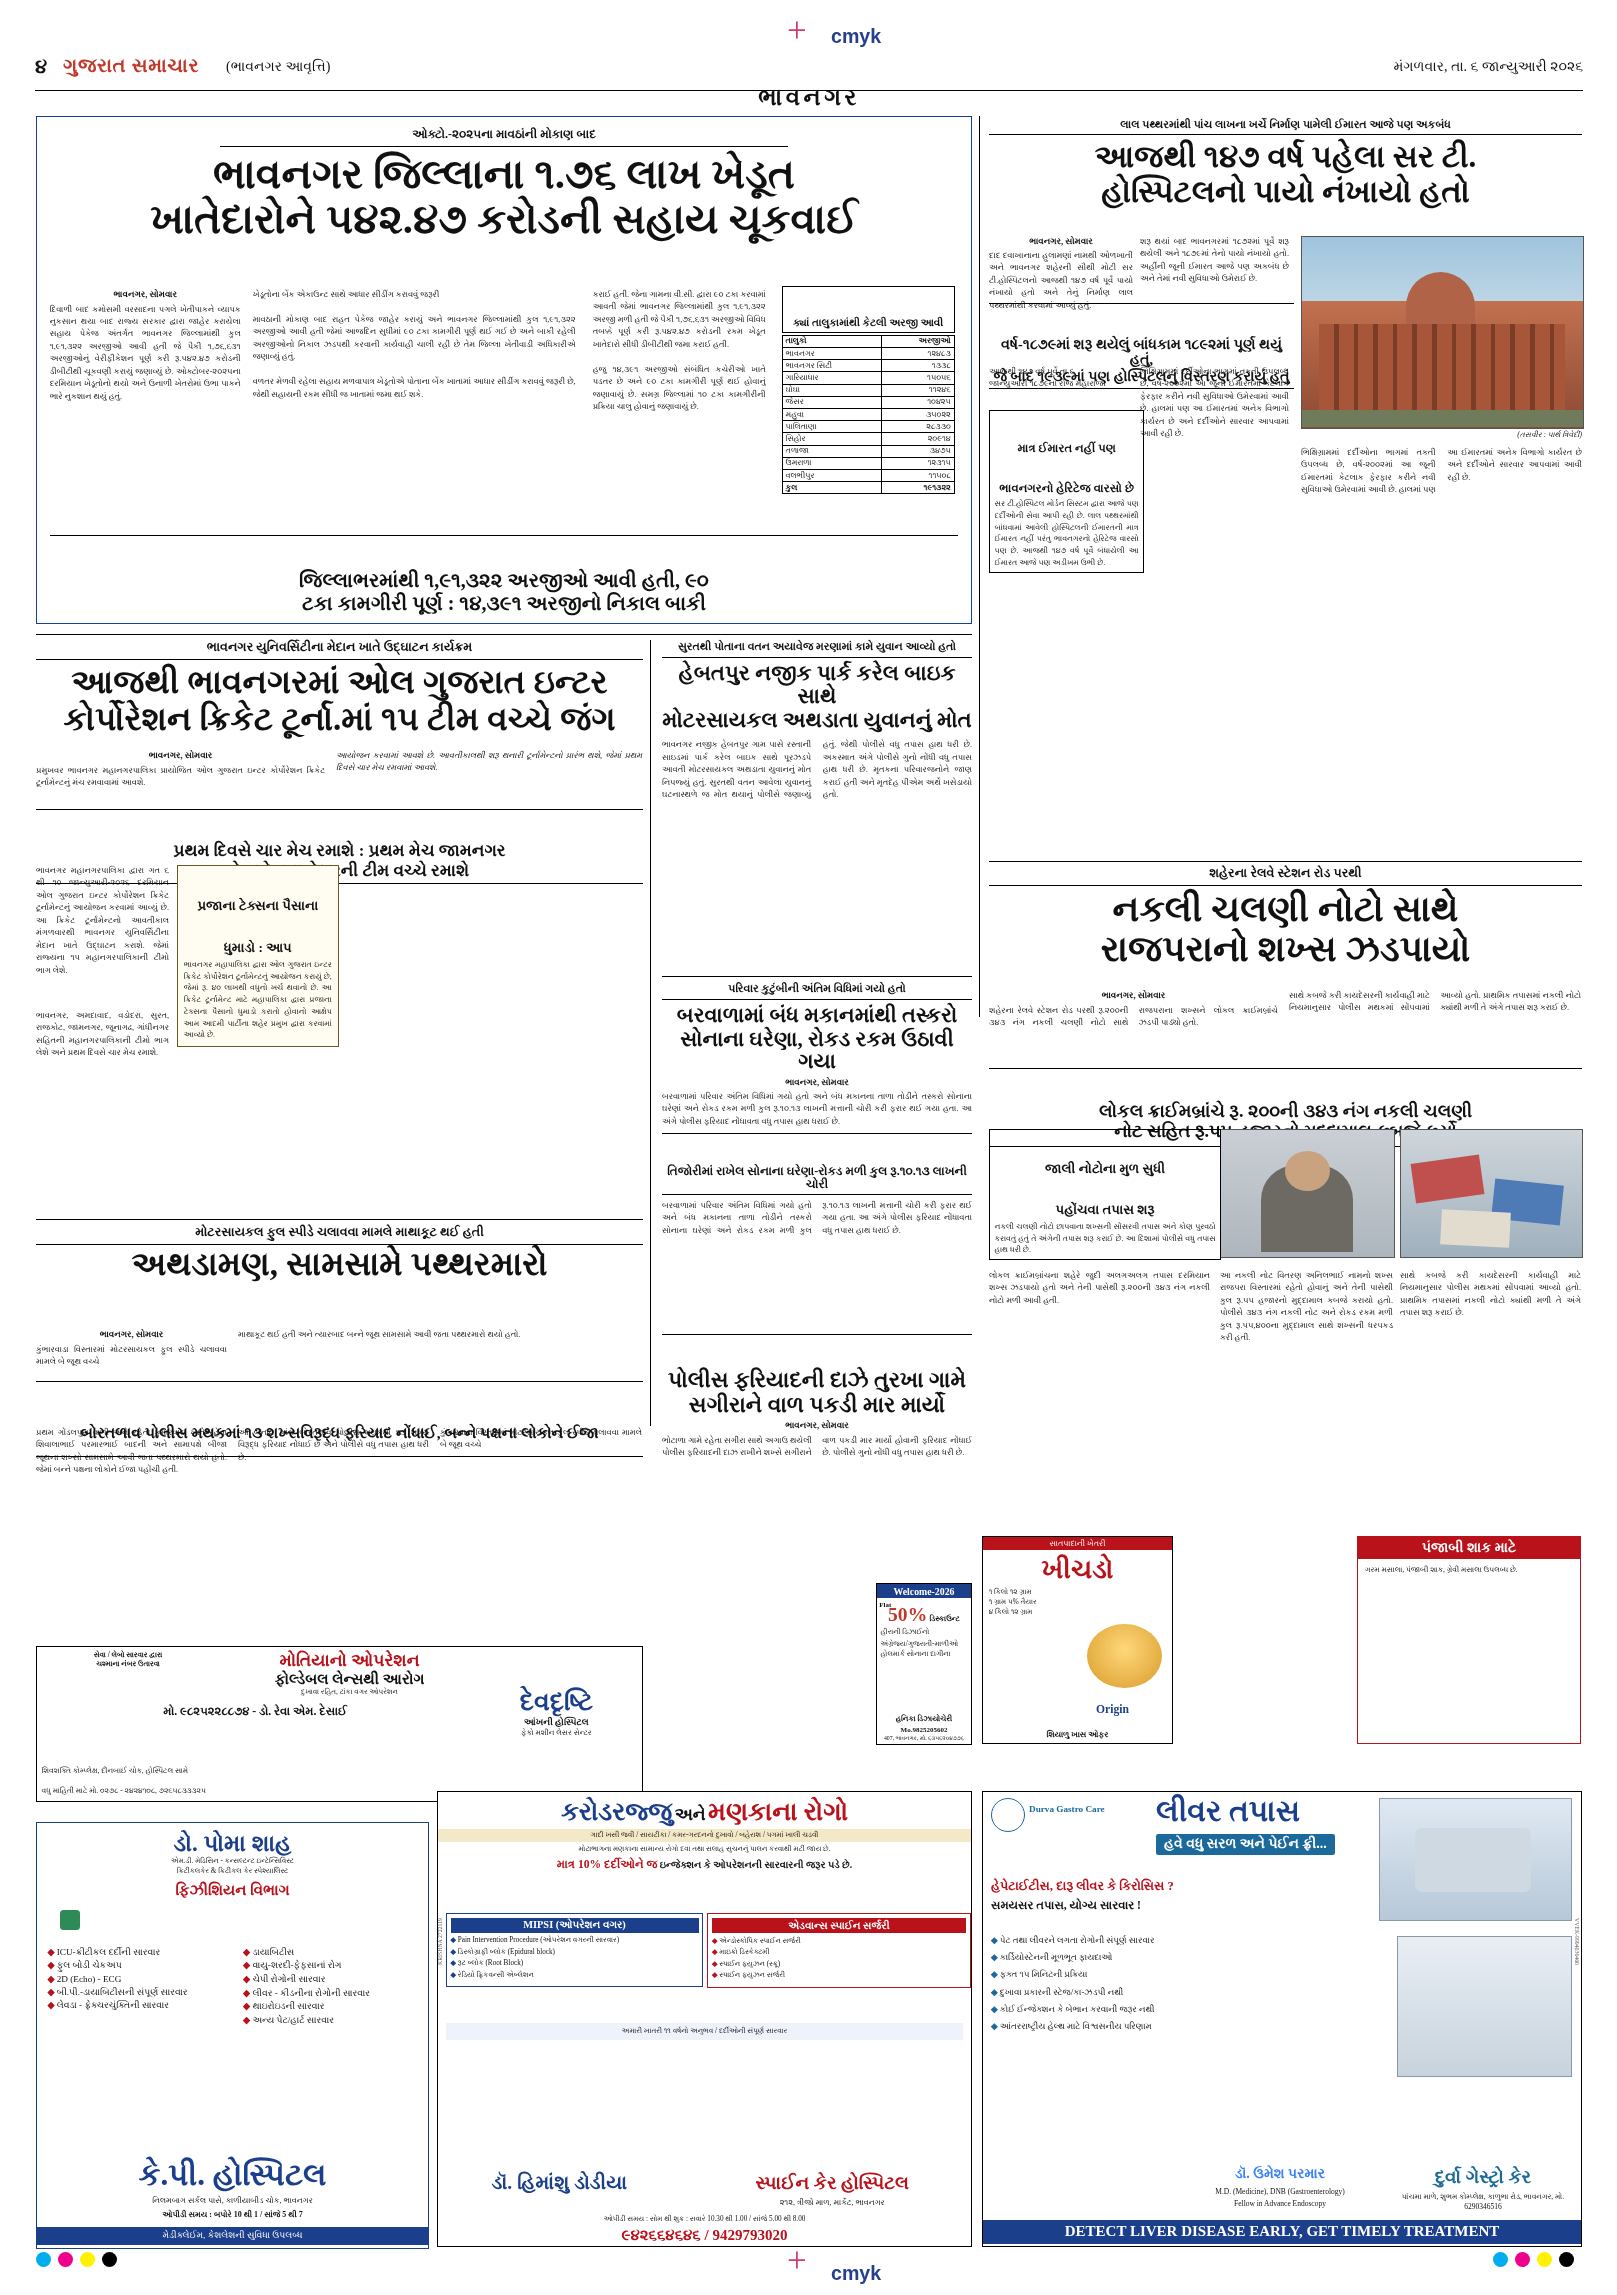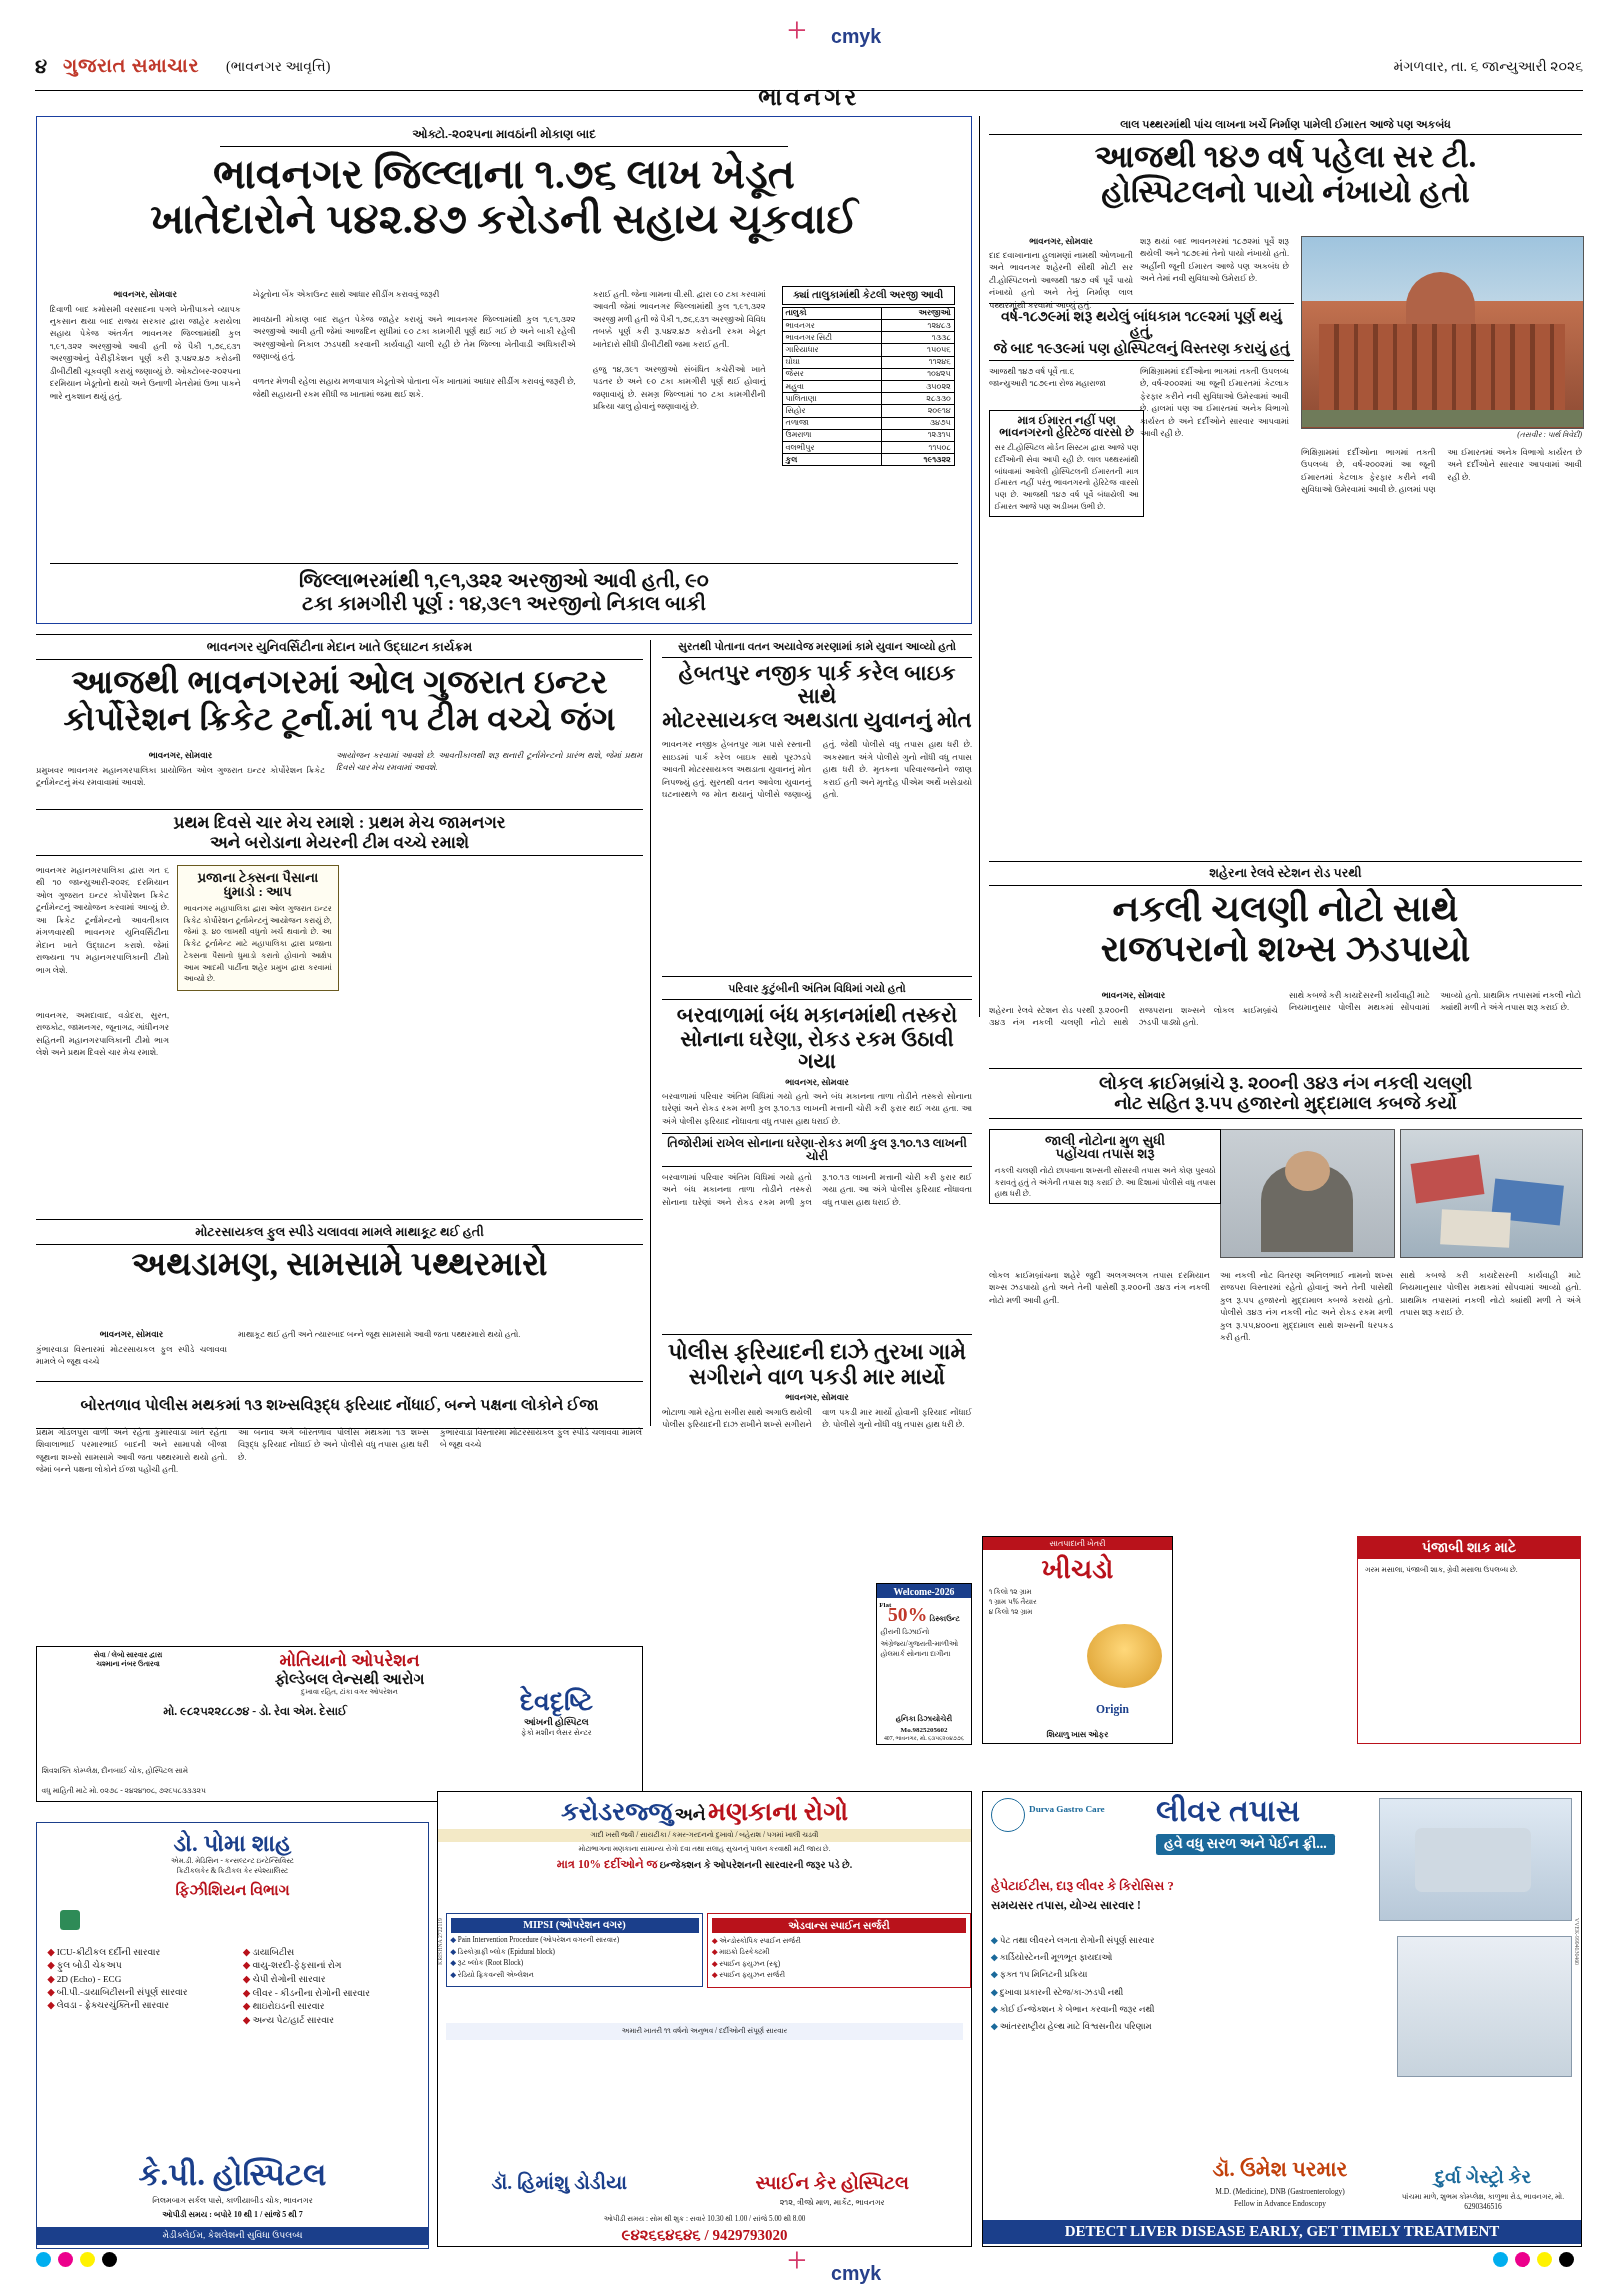--- a/index.html
+++ b/index.html
@@ -18,21 +18,21 @@
   
   .blk{position:absolute;box-sizing:border-box;}
   .hl{font-weight:700;line-height:1.05;}
   .kicker{font-size:12px;font-weight:700;text-align:center;border-bottom:1.2px solid #000;padding-bottom:3.5px;}
   .body-txt{font-size:9px;line-height:1.52;text-align:justify;}
   .body-txt.sm{font-size:8.3px;line-height:1.5;}
   .dateline{font-weight:700;text-align:center;font-size:8.7px;}
   .boxed{border:1.2px solid #1a3fa0;}
   .col-sep{position:absolute;width:0;border-left:0.6px solid #000;}
   .hr-sep{position:absolute;height:0;border-top:1.2px solid #000;}
-  .center{text-align:center;}
+  .center{text-align:center;margin-top:28px;}
   table.mini{border-collapse:collapse;font-size:8px;width:100%;}
   table.mini td{border:0.6px solid #000;padding:0.6px 2.9px;}
   table.mini td.r{text-align:right;}
   .caption{font-size:7.5px;text-align:right;font-style:italic;}
   .photo{background:#9aa7b2;position:relative;overflow:hidden;}
   .photo.sky{background:linear-gradient(#9fc4de,#cfe0ea 55%,#b9a98f 55%,#8d7f6a);}
   .photo.office{background:linear-gradient(#c9cfd4,#aeb6bd);}
   .photo.notes{background:linear-gradient(#cfd6db,#9fb0bd);}
   
   .ad{position:absolute;box-sizing:border-box;border:1.2px solid #000;background:#fff;overflow:hidden;}
@@ -468,21 +468,21 @@
     <div style="position:absolute;left:8px;top:107px;font-size:11.6px;font-weight:700;">સમયસર તપાસ, યોગ્ય સારવાર !</div>
     <div id="liver-bullets" class="tiny" style="position:absolute;left:8px;top:139px;width:243px;font-size:8.7px;line-height:1.8;">
         <div style="margin: 1.7px 0px;"><span style="color:#1b6a9b;font-weight:700;">◆ </span><span>પેટ તથા લીવરને લગતા રોગોની સંપૂર્ણ સારવાર</span></div>
         <div style="margin: 1.7px 0px;"><span style="color:#1b6a9b;font-weight:700;">◆ </span><span>કાર્ડિયોસ્ટેનની મૂળભૂત ફાયદાઓ</span></div>
         <div style="margin: 1.7px 0px;"><span style="color:#1b6a9b;font-weight:700;">◆ </span><span>ફક્ત ૧૫ મિનિટની પ્રક્રિયા</span></div>
         <div style="margin: 1.7px 0px;"><span style="color:#1b6a9b;font-weight:700;">◆ </span><span>દુખાવા પ્રકારની સ્ટેજ/કા-ઝડપી નથી</span></div>
         <div style="margin: 1.7px 0px;"><span style="color:#1b6a9b;font-weight:700;">◆ </span><span>કોઈ ઈન્જેક્શન કે બેભાન કરવાની જરૂર નથી</span></div>
         <div style="margin: 1.7px 0px;"><span style="color:#1b6a9b;font-weight:700;">◆ </span><span>આંતરરાષ્ટ્રીય હેલ્થ માટે વિશ્વસનીય પરિણામ</span></div>
       </div>
     <div style="position:absolute;right:9.2px;top:144px;width:173px;height:139px;background:linear-gradient(#e9eef4,#c7d3dd);border:0.6px solid #89a;"></div>
-    <div style="position:absolute;left:173px;bottom:64px;width:248px;text-align:center;font-size:21px;font-weight:700;color:#c2410c;">ડૉ. ઉમેશ પરમાર</div>
+    <div style="position:absolute;left:173px;bottom:64px;width:248px;text-align:center;font-size:14px;font-weight:700;color:#3b82f6;">ડૉ. ઉમેશ પરમાર</div>
     <div style="position:absolute;left:173px;bottom:50px;width:248px;text-align:center;font-size:7.5px;">M.D. (Medicine), DNB (Gastroenterology)</div>
     <div style="position:absolute;left:173px;bottom:38px;width:248px;text-align:center;font-size:7.5px;">Fellow in Advance Endoscopy</div>
     <div style="position:absolute;right:11.6px;bottom:58px;width:173px;text-align:center;font-size:18.5px;font-weight:700;color:#1b6a9b;">દુર્વા ગેસ્ટ્રો કેર</div>
     <div style="position:absolute;right:11.6px;bottom:35px;width:173px;text-align:center;font-size:7.5px;">પાંચમા માળે, શુભમ કોમ્પ્લેક્ષ, કાળુભા રોડ, ભાવનગર, મો. 6290346516</div>
     <div style="position:absolute;left:0;right:0;bottom:2.3px;background:#1b3f8b;color:#fff;text-align:center;font-size:15px;font-weight:700;padding:3.5px 0;">DETECT LIVER DISEASE EARLY, GET TIMELY TREATMENT</div>
     <div style="position:absolute;right:1.2px;top:173px;transform:rotate(90deg);transform-origin:right top;font-size:5.8px;color:#555;">VVEK-9994030460</div>
   </div>
 
   <div class="cmyk-bar" style="left:36px;bottom:28px;">
     <i style="background:#00aeef;"></i>

